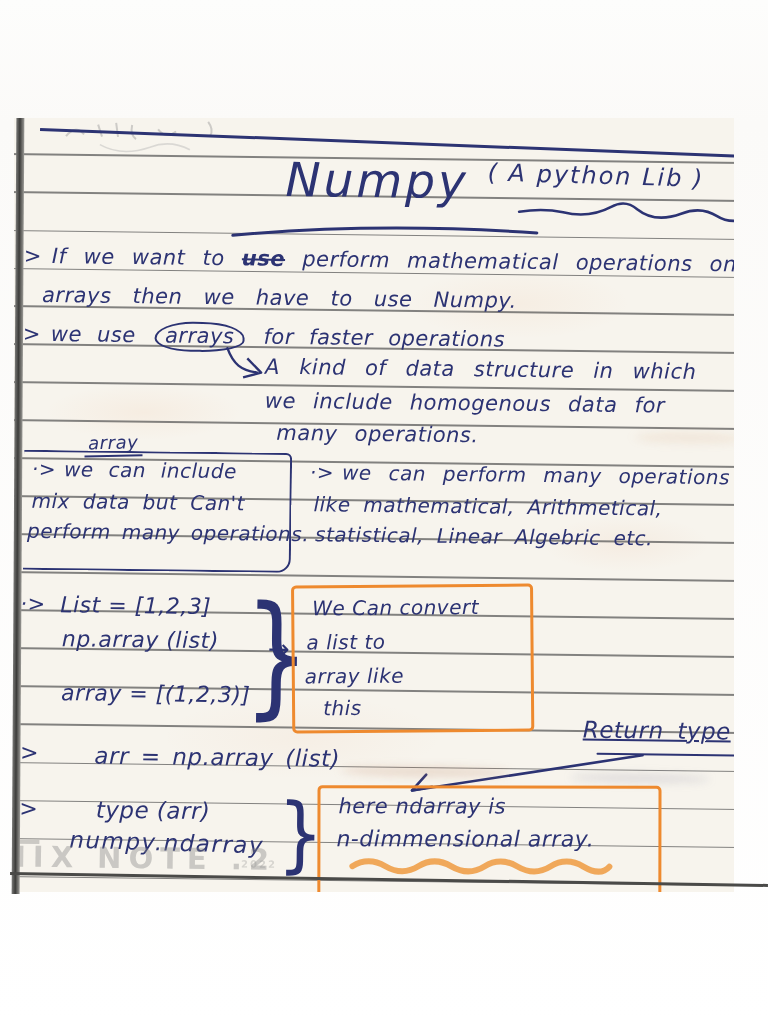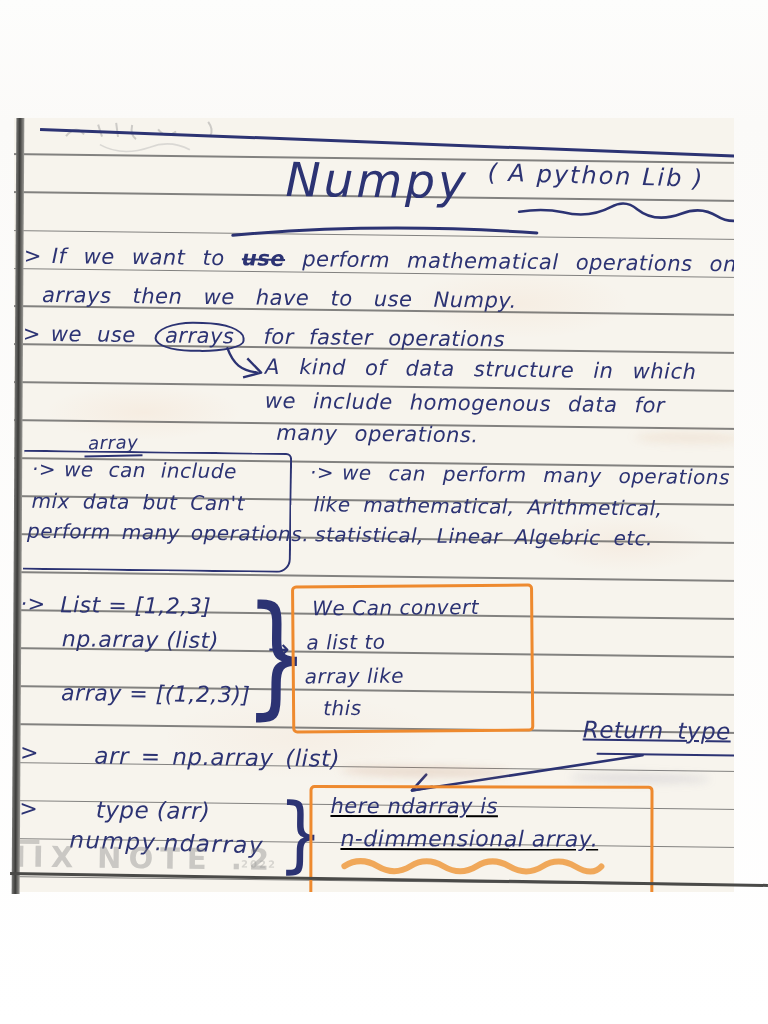--- a/index.html
+++ b/index.html
@@ -129,23 +129,23 @@
 
       <div class="smudge" style="left:330px;top:648px;width:170px;height:10px;background:rgba(180,120,80,0.22);"></div>
       <div class="smudge" style="left:560px;top:652px;width:140px;height:10px;background:rgba(120,120,150,0.18);"></div>
       <div class="smudge" style="left:620px;top:310px;width:110px;height:12px;background:rgba(200,140,90,0.12);"></div>
 
       <div class="hw" style="left:2px;top:682px;font-size:22px;">·&gt;</div>
       <div class="hw" style="left:86px;top:682px;font-size:23px;">type (arr)</div>
       <div class="hw" style="left:60px;top:714px;font-size:23px;letter-spacing:1.5px;transform:rotate(1deg);">numpy.ndarray</div>
       <div class="brace" style="left:268px;top:668px;font-size:72px;transform:scaleY(1.15);transform-origin:top;">}</div>
 
-      <div class="obox" style="left:300px;top:666px;width:322px;height:98px;border-width:3.6px;transform:rotate(-0.6deg);padding:4px 8px;text-decoration:underline;">
+      <div class="obox" style="left:308px;top:666px;width:322px;height:98px;border-width:3.6px;transform:rotate(-0.6deg);padding:4px 8px;">
         <div class="hwline" style="font-size:21px;margin:2px 0 0 10px;">here  ndarray is</div>
-        <div class="hwline" style="font-size:22px;margin:8px 0 0 20px;">n-dimmensional  array.</div>
+        <div class="hwline" style="font-size:22px;margin:8px 0 0 8px;">n-dimmensional  array.</div>
         <svg style="left:28px;top:66px;" width="264" height="22" viewBox="0 0 264 22">
           <path d="M4,12 q16,-10 33,0 t33,0 t33,0 t33,0 t33,0 t33,0 t33,0 t26,0" stroke="#ee9a40" stroke-width="6" fill="none" stroke-linecap="round" opacity="0.85"></path>
         </svg>
       </div>
 
       <div class="wm-corner" style="left:0px;top:726px;width:26px;height:26px;"></div>
       <div class="watermark" style="left:6px;top:726px;font-size:29px;">IIX NOTE .2</div>
       <div class="watermark" style="left:232px;top:742px;font-size:10px;letter-spacing:2px;opacity:0.7;">2022</div>
 
       <div class="smudge" style="left:0px;top:552px;width:8px;height:40px;background:rgba(235,130,50,0.55);filter:blur(1px);"></div>

